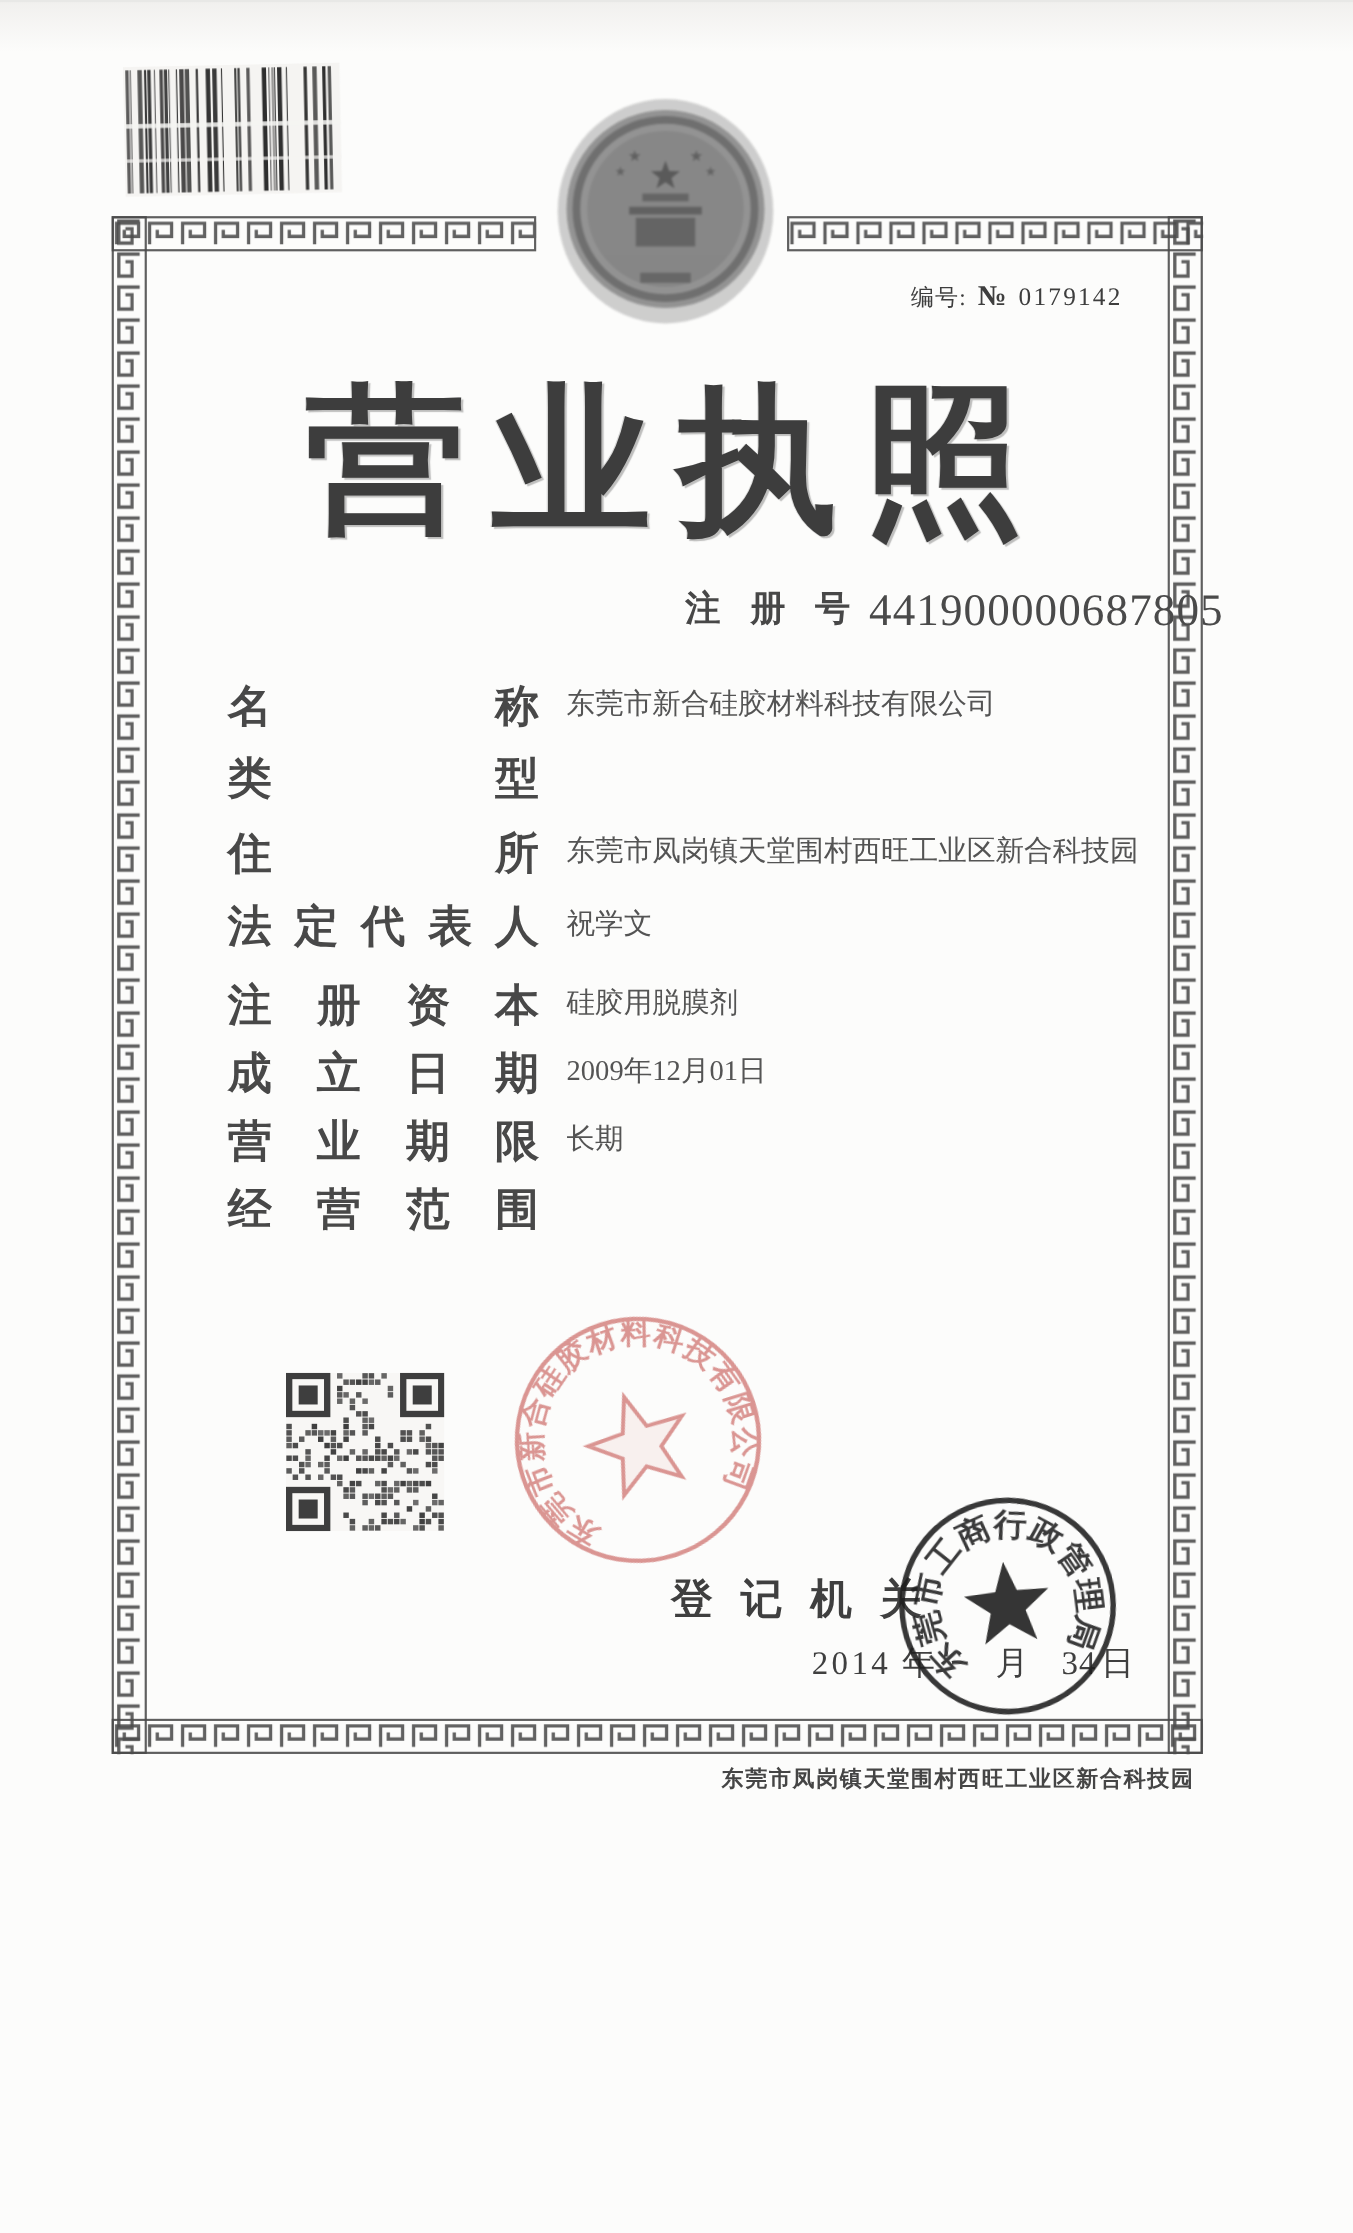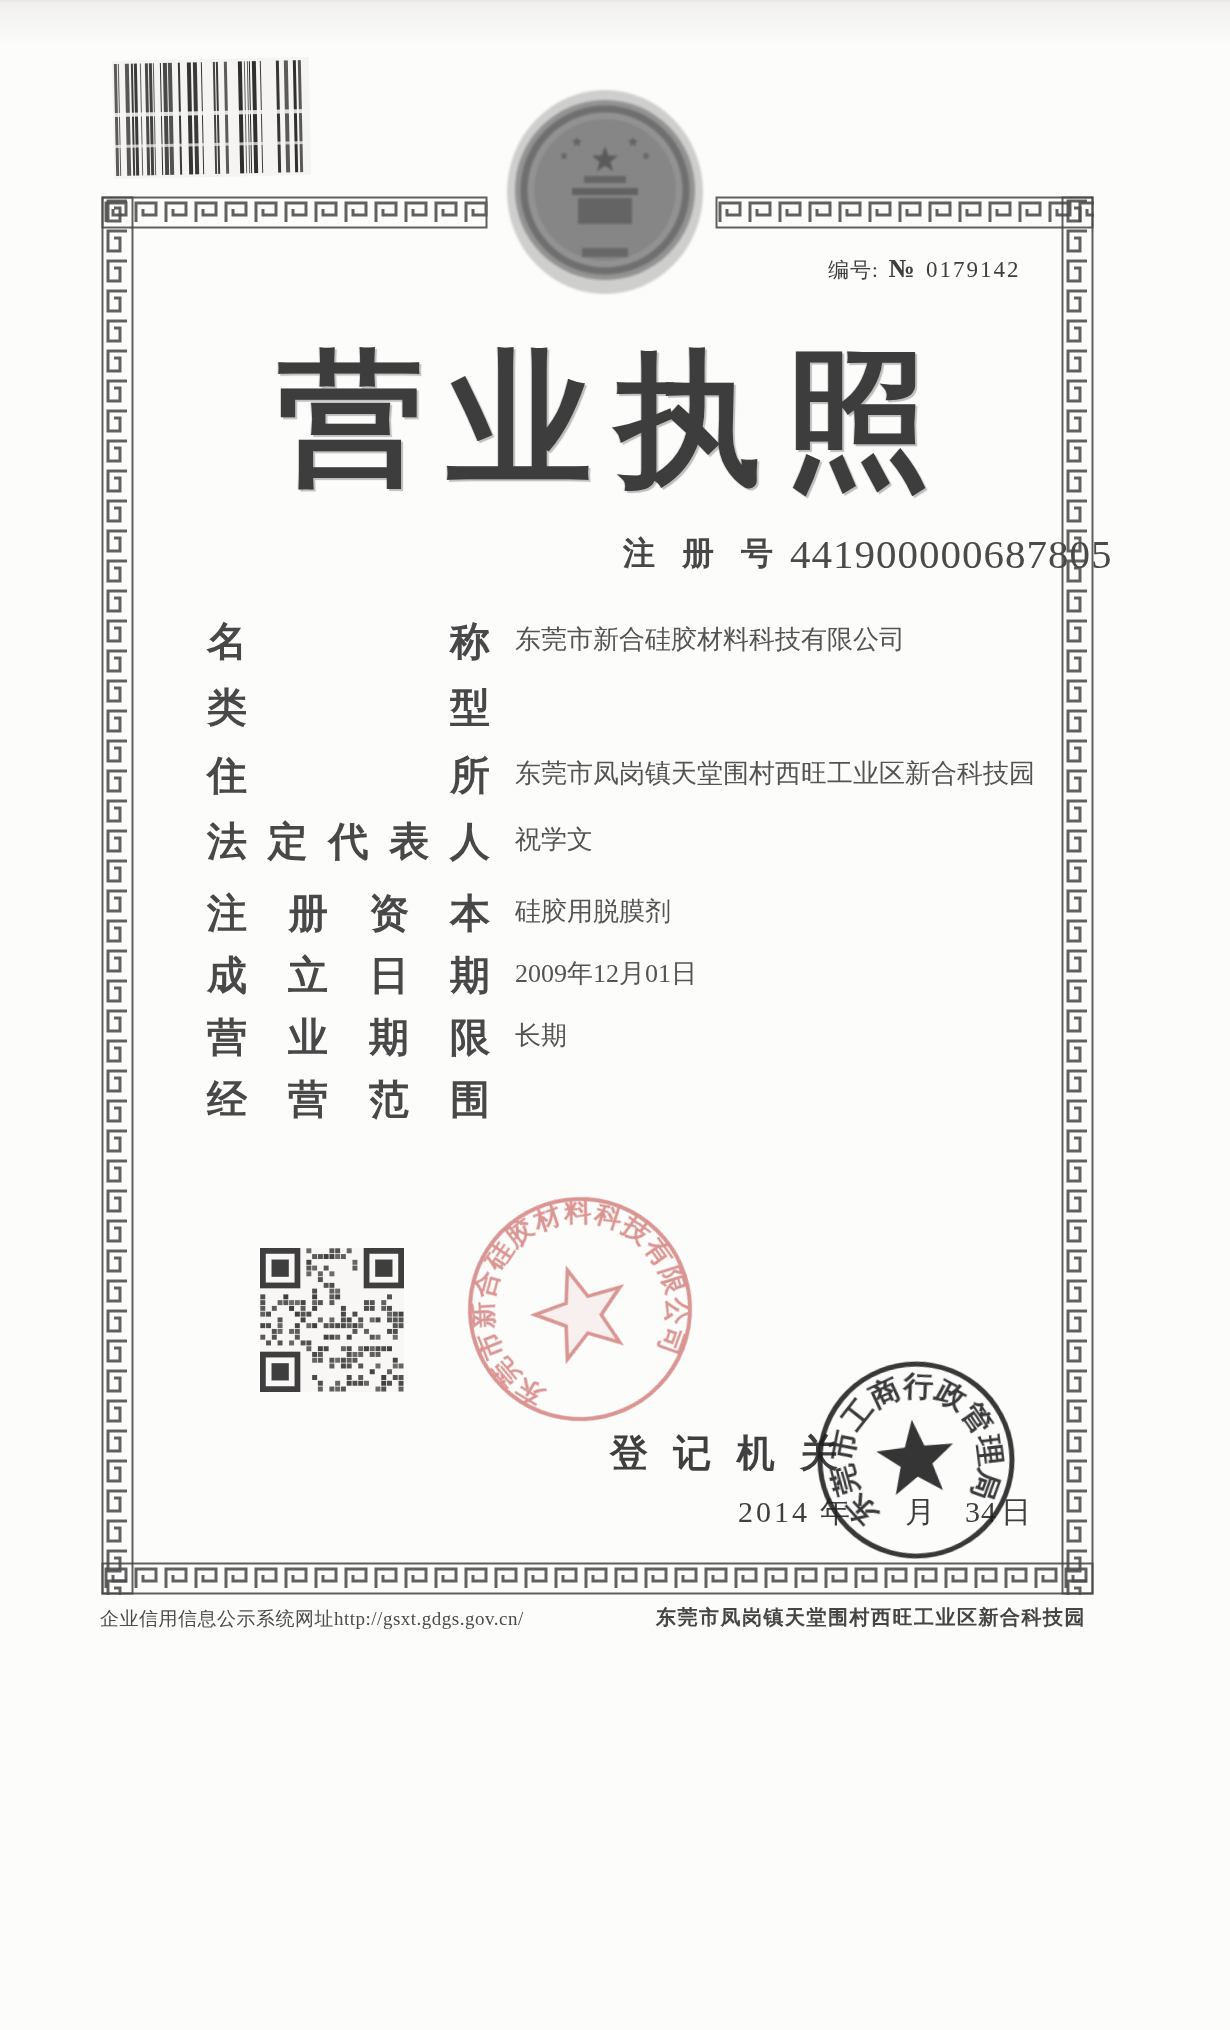--- a/index.html
+++ b/index.html
@@ -437,16 +437,15 @@
 
   <svg class="registry-seal" viewBox="0 0 204 204">
     <circle cx="102" cy="102" r="96" fill="none" stroke="#1e1e1e" stroke-width="5"></circle>
     <use href="#star5" xlink:href="#star5" transform="translate(102,102) scale(0.88)" fill="#1a1a1a"></use>
     <path id="arcR" d="M60.9,151 A64,64 0 1 1 143.1,151" fill="none"></path>
     <text font-size="29" font-weight="700" fill="#202020">
       <textPath href="#arcR" xlink:href="#arcR" textLength="300" lengthAdjust="spacingAndGlyphs">东莞市工商行政管理局</textPath>
     </text>
   </svg>
 
-  <div class="footer-left">企业信用信息公示系统网址http://gsxt.gdgs.gov.cn/</div>
   <div class="footer-right">东莞市凤岗镇天堂围村西旺工业区新合科技园</div>
 
 </div>
 
 </body></html>

